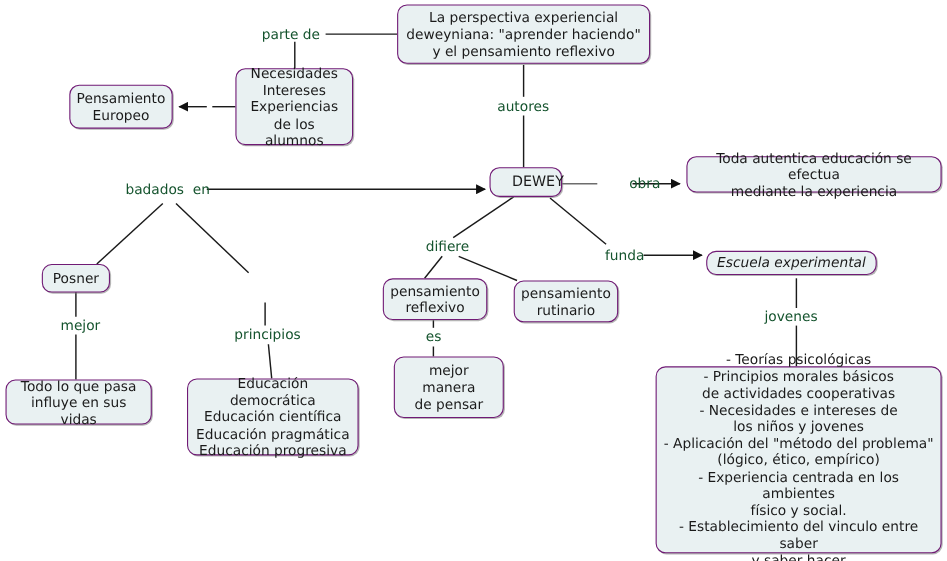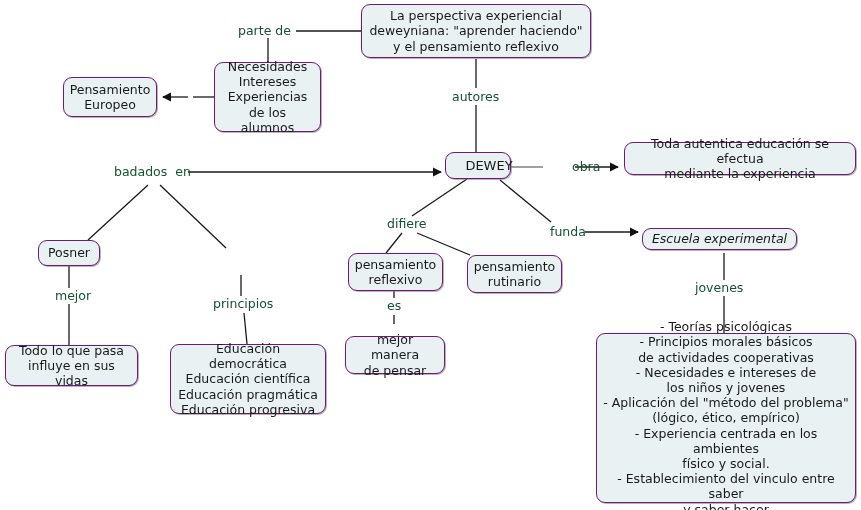--- a/index.html
+++ b/index.html
@@ -129,21 +129,21 @@
 Educación científica
 Educación pragmática
 Educación progresiva</div>
 
   <div class="node" style="left:348px; top:253px; width:95px; height:38px;">pensamiento
 reflexivo</div>
 
   <div class="node" style="left:467px; top:255px; width:95px; height:38px;">pensamiento
 rutinario</div>
 
-  <div class="node" style="left:345px; top:324px; width:100px; height:38px;margin-top:12px;">mejor manera
+  <div class="node" style="left:358px; top:324px; width:100px; height:56px;">mejor manera
 de pensar</div>
 
   <div class="node" style="left:642px; top:228px; width:155px; height:22px;font-style:italic;">Escuela experimental</div>
 
   <div class="node" style="left:596px; top:333px; width:260px; height:170px;">- Teorías psicológicas
 - Principios morales básicos
 de actividades cooperativas
 - Necesidades e intereses de
 los niños y jovenes
 - Aplicación del "método del problema"

